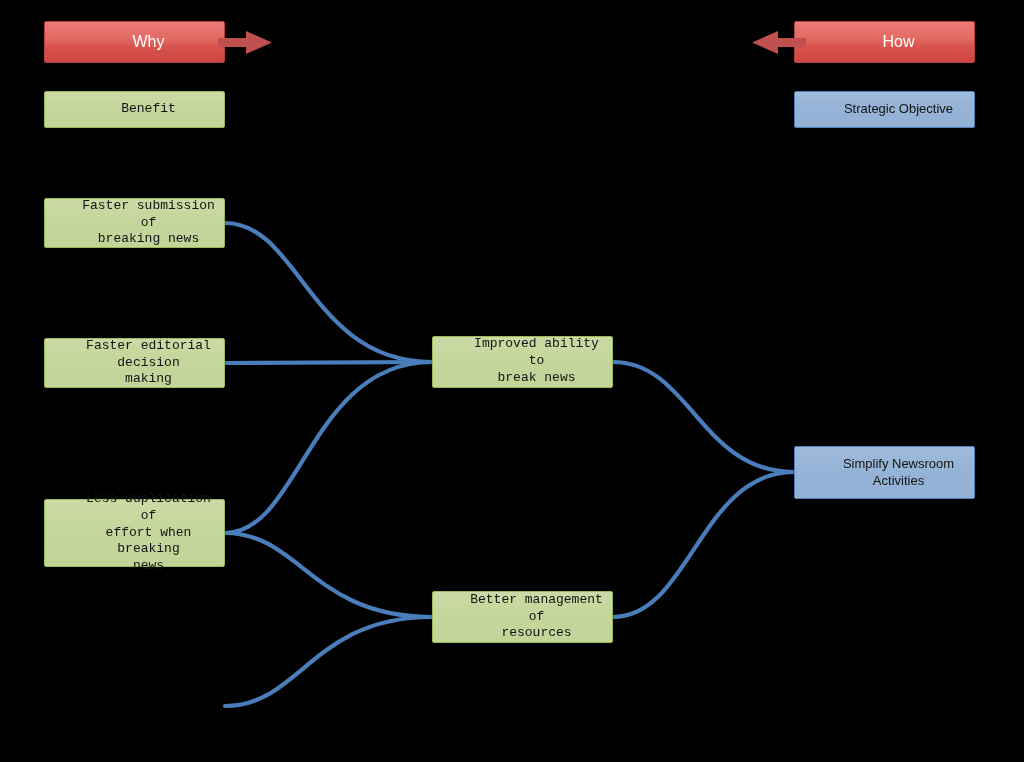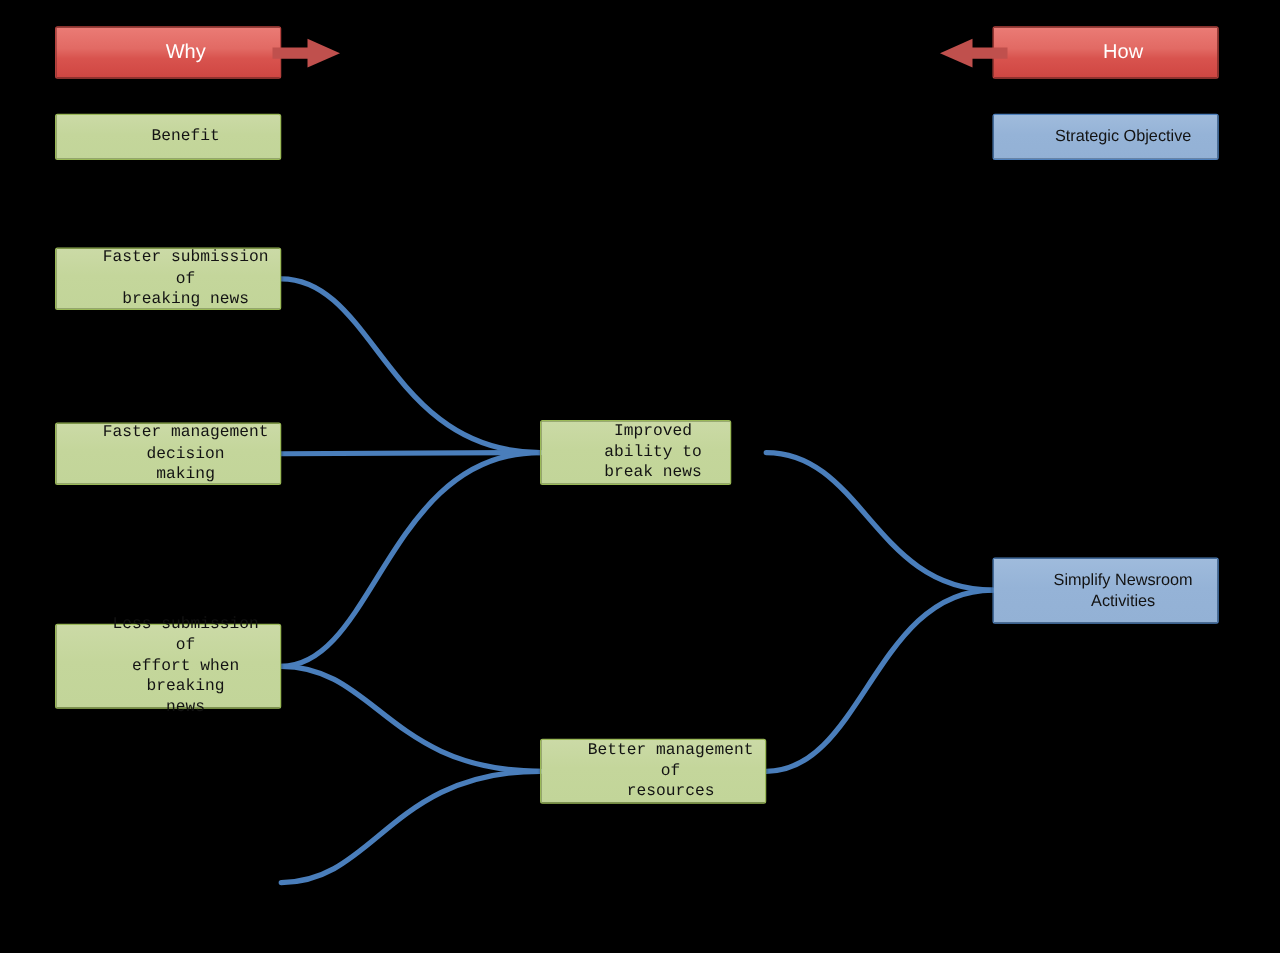--- a/index.html
+++ b/index.html
@@ -122,32 +122,32 @@
   <div class="node node-blue" style="left:794px;top:91px;width:181px;height:37px;">
     <span>Strategic Objective</span>
   </div>
 
   <div class="node node-green" style="left:44px;top:198px;width:181px;height:50px;">
     <span>Faster submission of
 breaking news</span>
   </div>
 
   <div class="node node-green" style="left:44px;top:338px;width:181px;height:50px;">
-    <span>Faster management decision
+    <span>Faster editorial decision
 making</span>
   </div>
 
   <div class="node node-green" style="left:44px;top:499px;width:181px;height:68px;">
-    <span>Less submission of
+    <span>Less duplication of
 effort when breaking
 news</span>
   </div>
 
 
-  <div class="node node-green" style="left:432px;top:336px;width:153px;height:52px;">
+  <div class="node node-green" style="left:432px;top:336px;width:181px;height:52px;align-items:flex-end;">
     <span>Improved ability to
 break news</span>
   </div>
 
   <div class="node node-green" style="left:432px;top:591px;width:181px;height:52px;align-items:center;">
     <span>Better management of
 resources</span>
   </div>
 
   <div class="node node-blue" style="left:794px;top:446px;width:181px;height:53px;">

